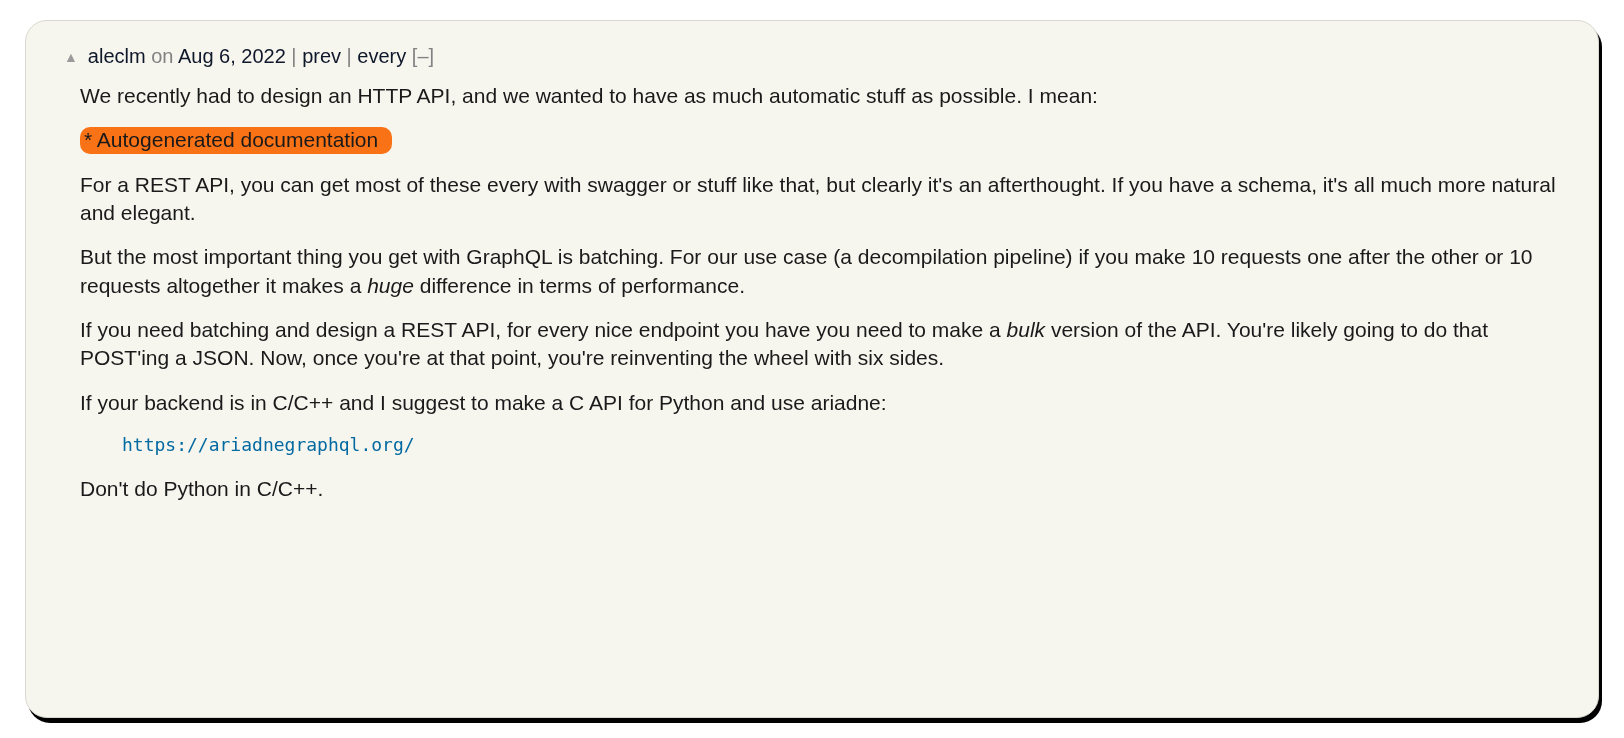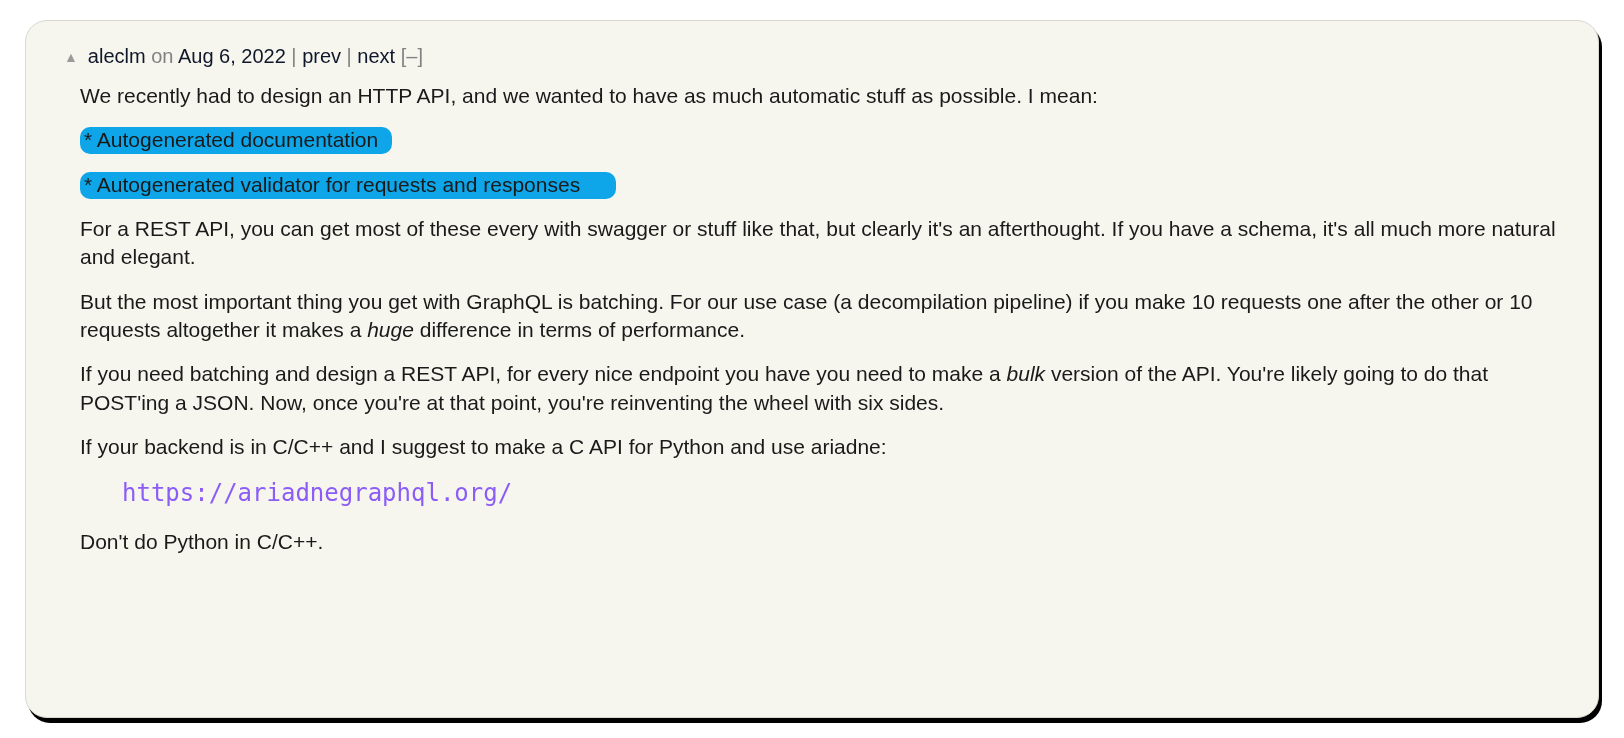--- a/index.html
+++ b/index.html
@@ -51,61 +51,60 @@
     margin-left: 16px;
     color: #1a1a1a;
     font-size: 21px;
     line-height: 1.35;
   }
   .body p {
     margin: 0 0 16px 0;
   }
   .hl {
     display: inline;
-    background: #0ea5e9;
+    background: #f97316;
     border-radius: 10px;
     padding: 1px 14px 3px 4px;
     box-decoration-break: clone;
     -webkit-box-decoration-break: clone;
   }
   .hl-wide {
     padding-right: 36px;
   }
   em { }
   pre {
     font-family: ui-monospace, Menlo, Consolas, monospace;
-    font-size: 24px;
+    font-size: 18px;
     margin: 6px 0 18px 42px;
-    color: #8b5cf6;
+    color: #0369a1;
   }
 </style>
 </head>
 <body>
 
 <div class="card">
 
   <div class="header">
     <span class="vote">▲</span>
     <span>
       <span class="link">aleclm</span>
       <span>on</span>
       <span class="link">Aug 6, 2022</span>
       <span class="sep"> | </span>
       <span class="link">prev</span>
       <span class="sep"> | </span>
-      <span class="link">next</span>
+      <span class="link">every</span>
       <span>[–]</span>
     </span>
   </div>
 
   <div class="body">
     <p>We recently had to design an HTTP API, and we wanted to have as much automatic stuff as possible. I mean:</p>
 
     <p><span class="hl">* Autogenerated documentation</span></p>
-    <p><span class="hl hl-wide">* Autogenerated validator for requests and responses</span></p>
 
     <p>For a REST API, you can get most of these every with swagger or stuff like that, but clearly it's an afterthought. If you have a schema, it's all much more natural and elegant.</p>
 
     <p>
       <span>But the most important thing you get with GraphQL is batching. For our use case (a decompilation pipeline) if you make 10 requests one after the other or 10 requests altogether it makes a </span><em>huge</em><span> difference in terms of performance.</span>
     </p>
 
     <p>
       <span>If you need batching and design a REST API, for every nice endpoint you have you need to make a </span><em>bulk</em><span> version of the API. You're likely going to do that POST'ing a JSON. Now, once you're at that point, you're reinventing the wheel with six sides.</span>
     </p>

